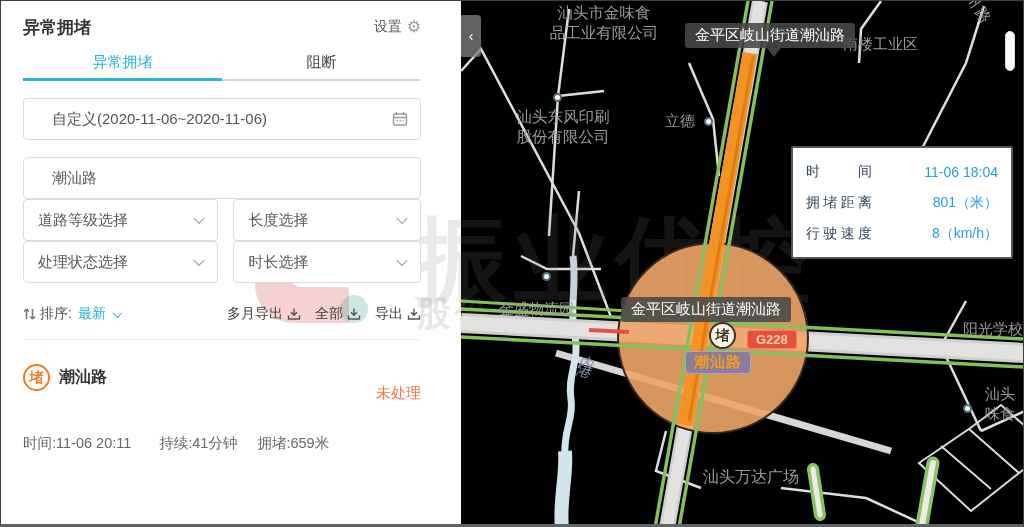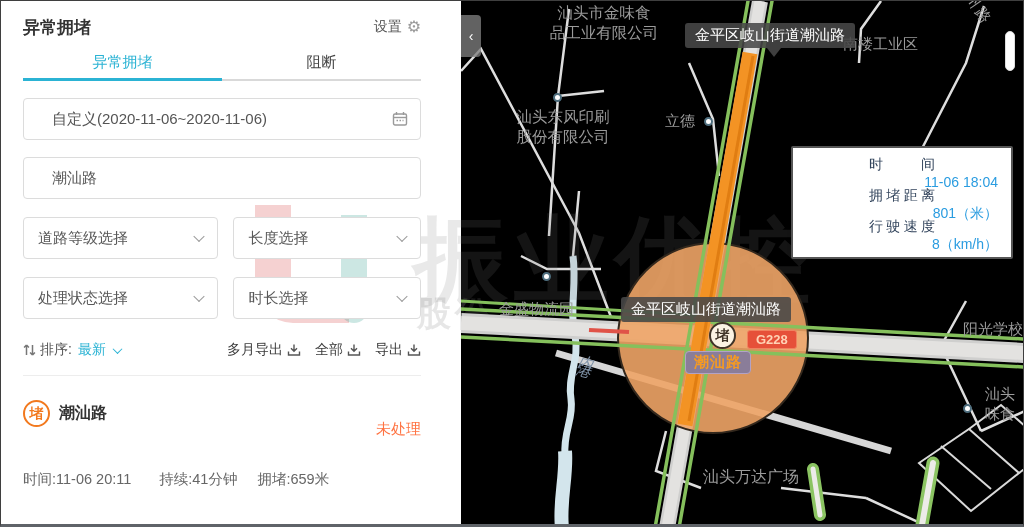--- a/index.html
+++ b/index.html
@@ -14,21 +14,21 @@
   .p-settings{display:flex;align-items:center;gap:5px;color:#595959;font-size:14px;cursor:pointer;}
   .gear{font-size:16px;color:#9a9a9a;line-height:1;}
   .tabs{display:flex;margin-top:10px;border-bottom:2px solid #d9d9d9;height:36px;}
   .tab{flex:1;text-align:center;font-size:15px;color:#444;line-height:34px;position:relative;cursor:pointer;}
   .tab.active{color:#2bb3d4;}
   .tab.active::after{content:"";position:absolute;left:0;right:0;bottom:-2px;height:3px;background:#2bb3d4;}
   .inputbox{position:relative;margin-top:17px;height:42px;border:1px solid #dcdcdc;border-radius:4px;
             background:#fff;display:flex;align-items:center;padding:0 28px;font-size:15px;color:#555;}
   .inputbox input{border:none;outline:none;flex:1;font-size:15px;color:#555;background:transparent;padding:0;}
   .icon-right{position:absolute;right:12px;top:50%;transform:translateY(-50%);display:flex;}
-  .sel-row{display:flex;gap:15px;margin-top:18px;}
+  .sel-row{display:flex;gap:15px;}
   .selbox{position:relative;height:42px;border:1px solid #dcdcdc;border-radius:4px;background:#fff;
           display:flex;align-items:center;padding:0 14px;font-size:15px;color:#595959;cursor:pointer;}
   .selbox.w1{width:201px;}
   .selbox.w2{width:193px;}
   .chev{position:absolute;right:14px;top:50%;width:8px;height:8px;border-right:1.5px solid #9b9b9b;
         border-bottom:1.5px solid #9b9b9b;transform:translateY(-70%) rotate(45deg);}
   .sort-row{display:flex;align-items:center;margin-top:22px;font-size:14px;color:#555;}
   .sort-left{display:flex;align-items:center;gap:4px;cursor:pointer;}
   .sort-val{color:#2bb3d4;margin-left:2px;}
   .chev-cyan{width:7px;height:7px;border-right:1.5px solid #2bb3d4;border-bottom:1.5px solid #2bb3d4;
@@ -58,21 +58,21 @@
   .tip-arrow{position:absolute;z-index:5;width:0;height:0;border:7px solid transparent;border-top:9px solid rgba(72,72,72,.88);}
   .mjam{position:absolute;z-index:6;width:27px;height:27px;border-radius:50%;background:#fbf3e3;
         border:2.5px solid #3f3428;color:#3f3428;font-weight:bold;font-size:14px;display:flex;
         align-items:center;justify-content:center;}
   .g-badge{position:absolute;z-index:6;background:#e65039;border:1px solid #f0825f;border-radius:3px;
            color:#ffd2b5;font-size:13px;font-weight:bold;padding:1px 8px;}
   .road-badge{position:absolute;z-index:6;background:#8a7d99;border:1px solid #b2a2c6;border-radius:4px;
               color:#f59a23;font-size:15px;font-weight:bold;padding:1px 8px;letter-spacing:1px;}
   .infobox{position:absolute;z-index:7;left:330px;top:145px;width:222px;background:#fff;
            border:2px solid #565656;border-radius:2px;box-shadow:0 1px 4px rgba(0,0,0,.2);padding:8px 13px;}
-  .inforow{display:flex;align-items:center;height:31px;font-size:14px;flex-direction:column;}
+  .inforow{display:flex;align-items:center;height:31px;font-size:14px;}
   .inforow .lbl{width:66px;color:#32445c;text-align-last:justify;}
   .inforow .val{margin-left:auto;color:#2a9ce0;}
   .collapse{position:absolute;z-index:7;left:0;top:14px;width:20px;height:42px;background:rgba(125,125,125,.78);
             border-radius:0 4px 4px 0;color:#fff;font-size:14px;display:flex;align-items:center;
             justify-content:center;cursor:pointer;}
   .mapctrl{position:absolute;z-index:4;left:544px;top:30px;width:10px;height:40px;background:#fff;
            border:1px solid #ddd;border-radius:5px;}
   .vert-label{writing-mode:vertical-rl;font-style:italic;color:#8093a8;letter-spacing:8px;
               transform:rotate(14deg);font-size:15px;}
   #watermark{position:absolute;z-index:2;left:240px;top:190px;pointer-events:none;}

